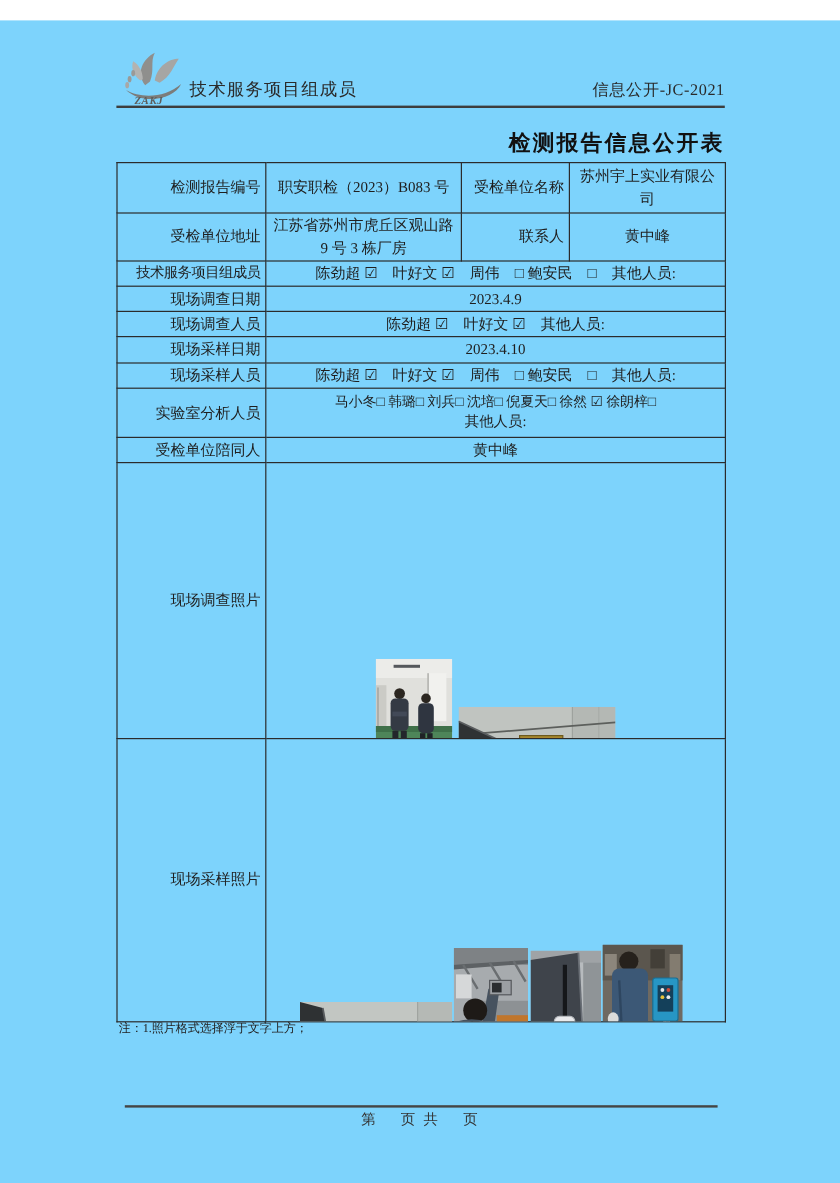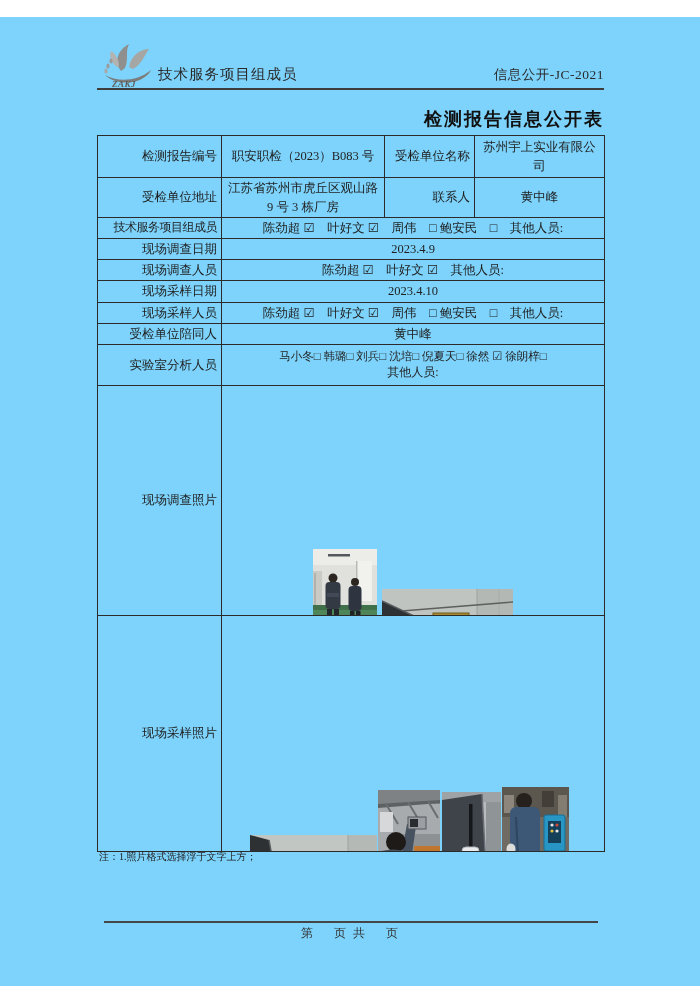--- a/index.html
+++ b/index.html
@@ -140,31 +140,31 @@
     <tr style="height:20px">
       <td class="lbl">现场采样日期</td>
       <td class="val-c" colspan="3">2023.4.10</td>
     </tr>
 
     <tr style="height:20px">
       <td class="lbl">现场采样人员</td>
       <td class="val-l nowrap" colspan="3">陈劲超 ☑　叶好文 ☑　周伟　□ 鲍安民　□　其他人员:</td>
     </tr>
 
-    <tr style="height:20px">
-      <td class="lbl">受检单位陪同人</td>
-      <td class="val-c" colspan="3">黄中峰</td>
-    </tr>
-
     <tr style="height:41px">
       <td class="lbl">实验室分析人员</td>
       <td class="val-l" colspan="3">
         <span class="lab-line1">马小冬□ 韩璐□ 刘兵□ 沈培□ 倪夏天□ 徐然 ☑ 徐朗梓□</span>
         <span class="lab-line2">其他人员:</span>
       </td>
+    </tr>
+
+    <tr style="height:20px">
+      <td class="lbl">受检单位陪同人</td>
+      <td class="val-c" colspan="3">黄中峰</td>
     </tr>
 
     <tr style="height:230px">
       <td class="lbl">现场调查照片</td>
       <td colspan="3" style="padding:0">
         <div class="photos-cell">
 
           <div class="ph" style="left:91px; top:49px; width:64px; height:110px" aria-label="两名人员在绿色地面车间内交谈">
             <svg viewBox="0 0 64 110" preserveAspectRatio="none">
               <rect width="64" height="110" fill="#e0e0dc"></rect>

